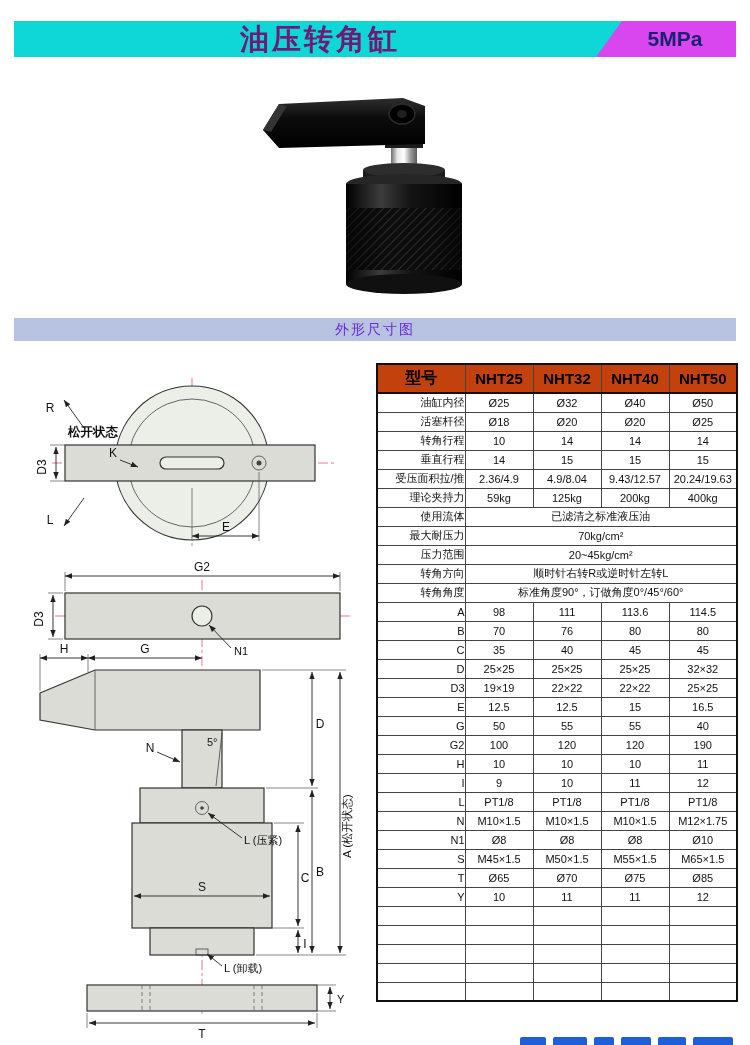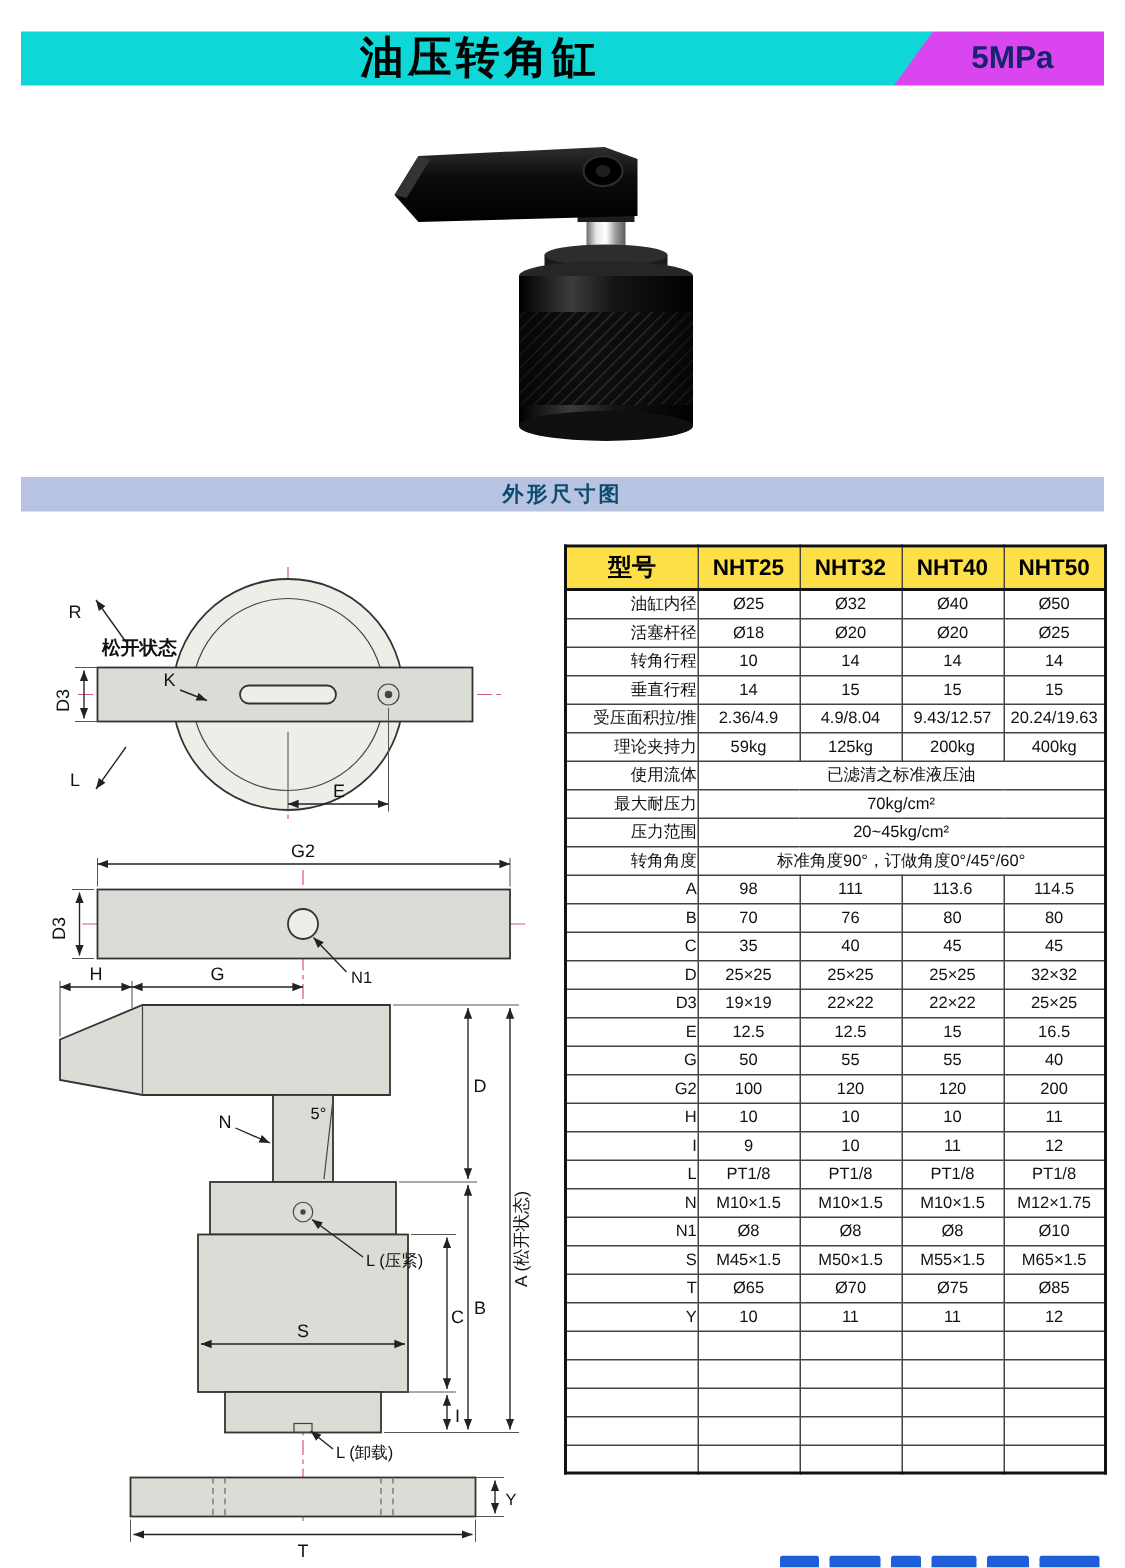--- a/index.html
+++ b/index.html
@@ -10,37 +10,37 @@
     overflow:hidden;
   }
   .page { position:absolute; inset:0; background:#fff; }
 
   
   .header {
     position:absolute; left:14px; top:21px; width:722px; height:36px;
     background:#0fd7d7; display:flex; align-items:center; justify-content:center;
   }
   .title {
-    color:#000000; font-size:29px; font-weight:bold; letter-spacing:3px;
+    color:#701a75; font-size:29px; font-weight:bold; letter-spacing:3px;
     margin-right:110px; line-height:36px;
   }
   .header-right {
     position:absolute; right:0; top:0; height:100%; width:140px;
     background:#d946ef;
     clip-path:polygon(26px 0, 100% 0, 100% 100%, 0 100%);
     display:flex; align-items:center; justify-content:center;
   }
   .pressure { color:#17246d; font-size:21px; font-weight:bold; padding-left:18px; }
 
   
   .section-bar {
     position:absolute; left:14px; top:318px; width:722px; height:23px;
     background:#b7c3e1; display:flex; align-items:center; justify-content:center;
   }
-  .section-title { font-size:14px; font-weight:bold; color:#0c4a6e; letter-spacing:2px; }
+  .section-title { font-size:14px; font-weight:normal; color:#6d28d9; letter-spacing:2px; }
 
   
   .photo { position:absolute; left:253px; top:92px; }
 
   
   .drawing { position:absolute; left:10px; top:348px; }
   .part  { fill:#dadcd5; stroke:#333; stroke-width:1.2; }
   .partl { fill:#eceee8; stroke:#333; stroke-width:1.2; }
   .thin  { stroke:#444; stroke-width:0.8; fill:none; }
   .dim   { stroke:#222; stroke-width:0.9; fill:none; }
@@ -48,21 +48,21 @@
   .cl    { stroke:#d4558a; stroke-width:0.8; stroke-dasharray:10 3 3 3; fill:none; }
   .hid   { stroke:#666; stroke-width:0.8; stroke-dasharray:4 3; fill:none; }
   .lbl   { font-size:12px; fill:#111; text-anchor:middle; }
   .lbls  { font-size:11px; fill:#111; text-anchor:start; }
   .lblb  { font-size:12.5px; font-weight:bold; fill:#111; text-anchor:start; }
 
   
   .spec-table { position:absolute; left:376px; top:363px; width:361px; }
   table { border-collapse:collapse; width:100%; table-layout:fixed; border:2px solid #111; }
   th, td { border:1px solid #444; overflow:hidden; white-space:nowrap; }
-  thead th { border-bottom:2px solid #111; height:29px; background:#fde047; font-weight:bold; }
+  thead th { border-bottom:2px solid #111; height:29px; background:#c2410c; font-weight:bold; }
   th.model-label { font-size:16px; }
   th.model { font-size:15px;margin-left:39px; }
   td { height:19px; font-size:11px; color:#111; }
   td.label-cell { text-align:right; padding-left:3px; }
   td.value-cell { text-align:center; }
 
   
   .footer-logo {
     position:absolute; left:520px; top:1037px; width:218px; height:8px;
     overflow:hidden; display:flex; gap:7px; align-items:flex-start;
@@ -340,20 +340,24 @@
           </tr>
           <tr>
             <td class="label-cell">最大耐压力</td>
             <td colspan="4" class="value-cell">70kg/cm²</td>
           </tr>
           <tr>
             <td class="label-cell">压力范围</td>
             <td colspan="4" class="value-cell">20~45kg/cm²</td>
           </tr>
           <tr>
+            <td class="label-cell">转角方向</td>
+            <td colspan="4" class="value-cell">顺时针右转R或逆时针左转L</td>
+          </tr>
+          <tr>
             <td class="label-cell">转角角度</td>
             <td colspan="4" class="value-cell">标准角度90°，订做角度0°/45°/60°</td>
           </tr>
           <tr>
             <td class="label-cell">A</td>
             <td class="value-cell">98</td>
             <td class="value-cell">111</td>
             <td class="value-cell">113.6</td>
             <td class="value-cell">114.5</td>
           </tr>
@@ -397,21 +401,21 @@
             <td class="value-cell">50</td>
             <td class="value-cell">55</td>
             <td class="value-cell">55</td>
             <td class="value-cell">40</td>
           </tr>
           <tr>
             <td class="label-cell">G2</td>
             <td class="value-cell">100</td>
             <td class="value-cell">120</td>
             <td class="value-cell">120</td>
-            <td class="value-cell">200</td>
+            <td class="value-cell">190</td>
           </tr>
           <tr>
             <td class="label-cell">H</td>
             <td class="value-cell">10</td>
             <td class="value-cell">10</td>
             <td class="value-cell">10</td>
             <td class="value-cell">11</td>
           </tr>
           <tr>
             <td class="label-cell">I</td>

